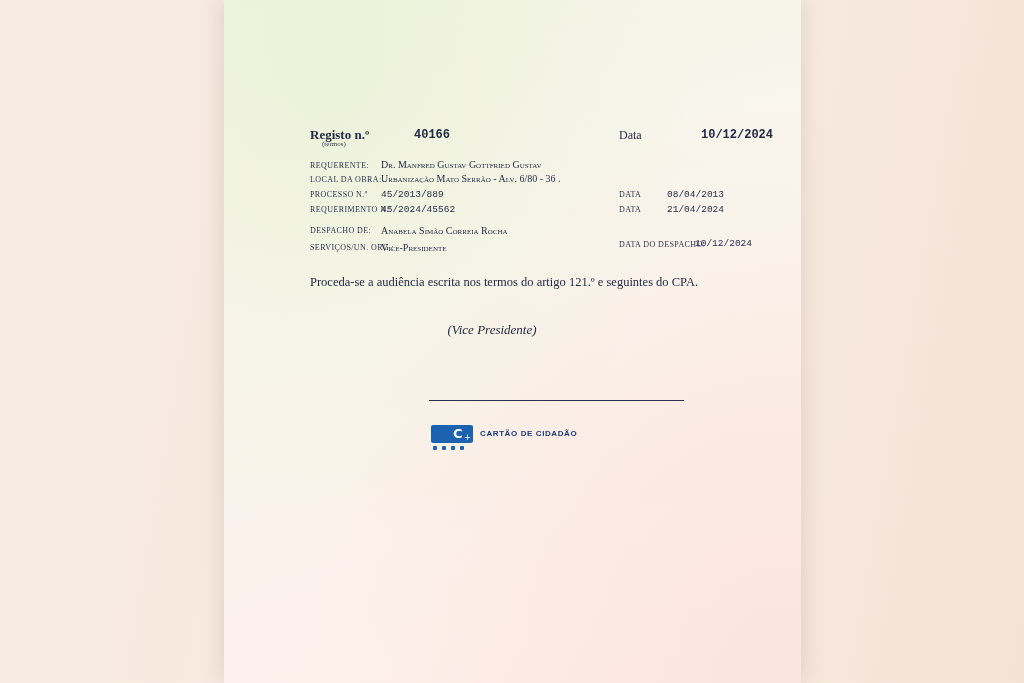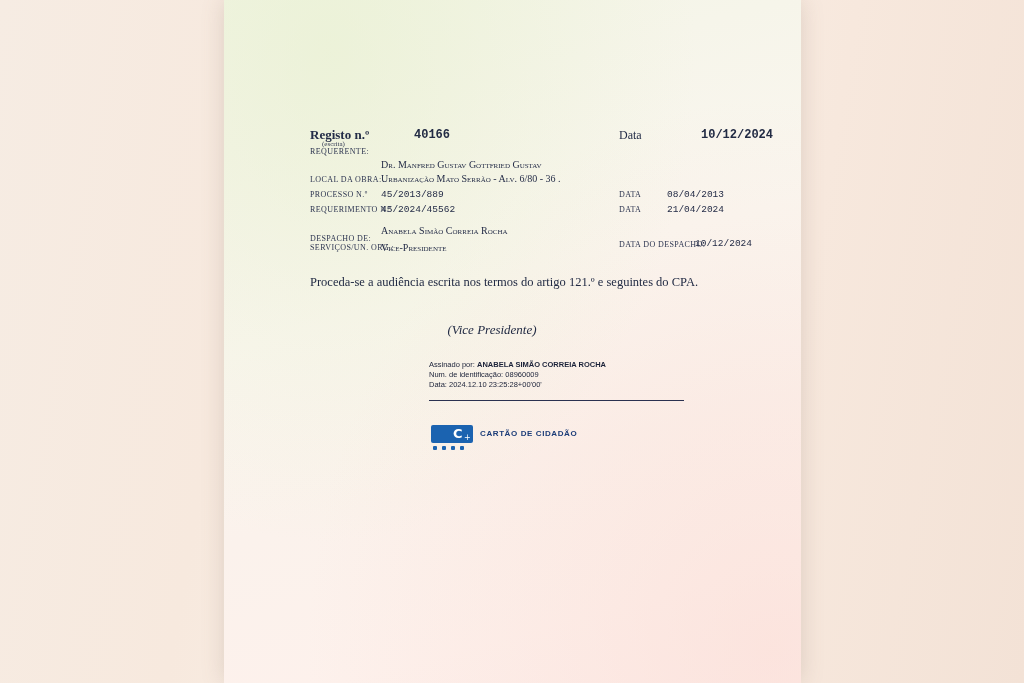--- a/index.html
+++ b/index.html
@@ -184,35 +184,35 @@
     font-size: 10px;
     font-variant: small-caps;
     color: #242c47;
   }
   .fld-value.mono {
     font-family: "Liberation Mono", monospace;
     font-size: 9.5px;
     font-variant: normal;
   }
 
-  .r1l { left: 86px;  top: 147px; }
+  .r1l { left: 86px;  top: 161px; }
   .r1v { left: 157px; top: 159px; }
   .r2l { left: 86px;  top: 175px; }
   .r2v { left: 157px; top: 173px; }
   .r3l { left: 86px;  top: 190px; }
   .r3v { left: 157px; top: 189px; }
   .r4l { left: 86px;  top: 205px; }
   .r4v { left: 157px; top: 204px; }
 
   .r3dl { left: 395px; top: 190px; }
   .r3dv { left: 443px; top: 189px; text-align: center; }
   .r4dl { left: 395px; top: 205px; }
   .r4dv { left: 443px; top: 204px; }
 
-  .r5l { left: 86px;  top: 234px; }
+  .r5l { left: 86px;  top: 226px; }
   .r5v { left: 157px; top: 225px; }
   .r6l { left: 86px;  top: 243px; }
   .r6v { left: 157px; top: 242px; }
 
   .r6dl { left: 395px; top: 240px; }
   .r6dv { left: 471px; top: 238px; }
 
   
   #body-text {
     position: absolute;
@@ -325,21 +325,21 @@
 
 <div id="stage">
   <div id="backdrop"></div>
 
   <div id="page">
     <div class="content">
 
 
 
       <div class="lbl-reg">Registo n.º</div>
-      <div class="lbl-reg-sub">(escrita)</div>
+      <div class="lbl-reg-sub">(termos)</div>
       <div class="val-reg">40166</div>
       <div class="lbl-data">Data</div>
       <div class="val-data">10/12/2024</div>
 
       <div class="fld-label r1l">Requerente:</div>
       <div class="fld-value r1v">Dr. Manfred Gustav Gottfried Gustav</div>
 
       <div class="fld-label r2l">Local da obra:</div>
       <div class="fld-value r2v">Urbanização Mato Serrão - Alv. 6/80 - 36 .</div>
 
@@ -357,28 +357,20 @@
       <div class="fld-value r5v">Anabela Simão Correia Rocha</div>
 
       <div class="fld-label r6l">Serviços/Un. Org.:</div>
       <div class="fld-value r6v">Vice-Presidente</div>
       <div class="fld-label r6dl">Data do despacho:</div>
       <div class="fld-value mono r6dv">10/12/2024</div>
 
       <div id="body-text">Proceda-se a audiência escrita nos termos do artigo 121.º e seguintes do CPA.</div>
       <div id="signature-role">(Vice Presidente)</div>
 
-      <div id="sigblock">
-        <div class="line1">
-          <span class="pre">Assinado por:</span>
-          <span class="name">ANABELA SIMÃO CORREIA ROCHA</span>
-        </div>
-        <div>Num. de identificação: 08960009</div>
-        <div>Data: 2024.12.10 23:25:28+00'00'</div>
-      </div>
       <div id="sig-rule"></div>
 
       <div id="cc-badge">
         <div class="chip">
           <span class="c">C</span>
           <span class="plus">+</span>
         </div>
         <div class="cc-text">CARTÃO DE CIDADÃO</div>
         <div class="dots">
           <i></i>

